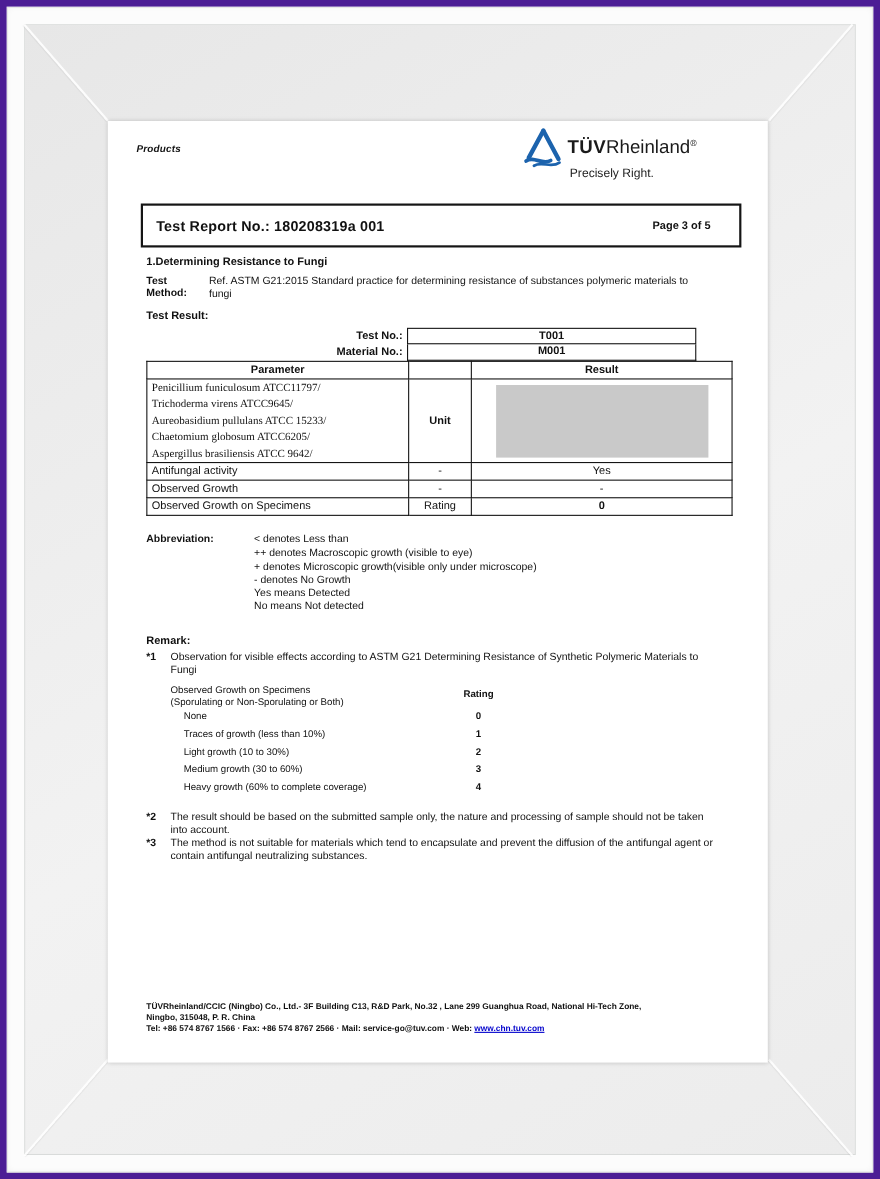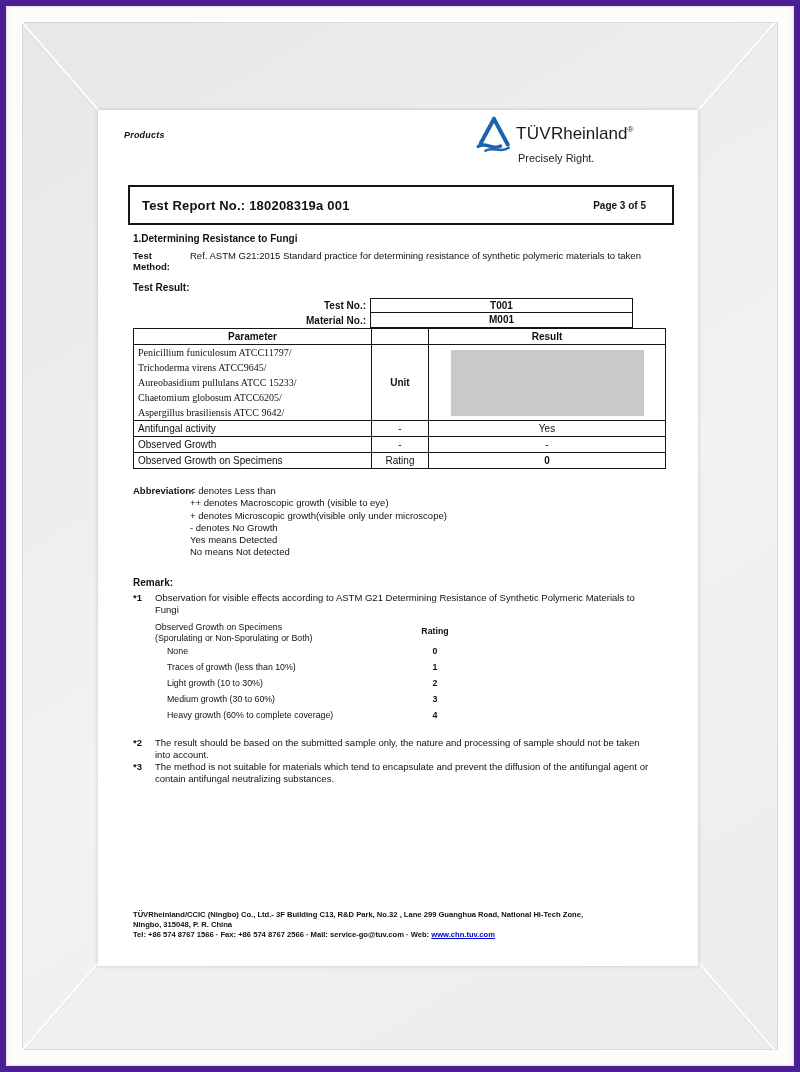--- a/index.html
+++ b/index.html
@@ -14,21 +14,21 @@
   .bevel.br { left:679px; top:1006px; transform:rotate(49deg); }
 
   .page { position:absolute; left:98px; top:110px; width:600px; height:856px; background:#ffffff; box-shadow:0 0 4px rgba(0,0,0,0.18); color:#111; }
 
   
   .products { position:absolute; left:26px; top:20px; font-size:9px; font-weight:bold; font-style:italic; letter-spacing:0.2px; }
   .brand { position:absolute; left:376px; top:6px; width:210px; }
   .brand-row { display:flex; align-items:flex-start; }
   .tri { width:38px; height:38px; flex:0 0 38px; }
   .brand-text { margin-left:4px; margin-top:8px; font-size:17px; color:#1a1a1a; white-space:nowrap; }
-  .brand-text .tuv { font-weight:normal; letter-spacing:0.3px;margin-top:16px; }
+  .brand-text .tuv { font-weight:bold; letter-spacing:0.3px;margin-top:16px; }
   .brand-text .reg { font-size:8px; vertical-align:super; }
   .tagline { margin-left:44px; margin-top:-2px; font-size:11px; color:#222; }
 
   
   .report-box { position:absolute; left:30px; top:75px; width:546px; height:40px; border:2px solid #151515; display:flex; align-items:center; justify-content:space-between; padding:0 26px 0 12px; background:#fff; }
   .report-title { font-size:13px; font-weight:bold; letter-spacing:0.2px; }
   .report-page { font-size:10px; font-weight:bold; }
 
   .sec-heading { position:absolute; left:35px; top:123px; font-size:10px; font-weight:bold; }
   .test-method { position:absolute; left:35px; top:140px; width:510px; display:flex; font-size:9.5px; }
@@ -53,21 +53,21 @@
   .hdr-param { text-align:center; }
   .fungi-cell div { line-height:15px; }
   .fungi-cell { padding:2px 4px;font-family:Liberation Serif, serif; }
   .unit-cell { text-align:center; font-weight:bold; }
   .redacted { width:193px; height:66px; background:#c9c9c9; margin:3px auto; }
   .data-row td { height:16px; }
 
   
   .abbrev { position:absolute; left:35px; top:375px; display:flex; font-size:9.5px; }
   .abbrev-label { width:57px; flex:0 0 57px; font-weight:bold; }
-  .abbrev-lines div { line-height:12.3px; }
+  .abbrev-lines div { line-height:12.3px;margin-left:41px; }
 
   
   .remark-label { position:absolute; left:35px; top:467px; font-size:10px; font-weight:bold; }
   .remark-item { position:absolute; left:35px; width:520px; display:flex; font-size:9.5px; line-height:11.5px; }
   .rm-marker { width:22px; flex:0 0 22px; font-weight:bold; }
   .remark-1 { top:482px; }
   .remark-2 { top:627px; }
   .remark-3 { top:651px; }
 
   .rating-table { position:absolute; left:57px; top:512px; width:330px; font-size:8.8px; }
@@ -112,21 +112,21 @@
 
     <div class="report-box">
       <span class="report-title">Test Report No.: 180208319a 001</span>
       <span class="report-page">Page 3 of 5</span>
     </div>
 
     <div class="sec-heading">1.Determining Resistance to Fungi</div>
 
     <div class="test-method">
       <div class="tm-label">Test Method:</div>
-      <div class="tm-text">Ref. ASTM G21:2015 Standard practice for determining resistance of synthetic polymeric materials to taken</div>
+      <div class="tm-text">Ref. ASTM G21:2015 Standard practice for determining resistance of substances polymeric materials to fungi</div>
     </div>
 
     <div class="test-result-label">Test Result:</div>
 
     <div class="pre-table">
       <div class="pre-row">
         <div class="pre-label">Test No.:</div>
         <div class="pre-value">T001</div>
       </div>
       <div class="pre-row">

